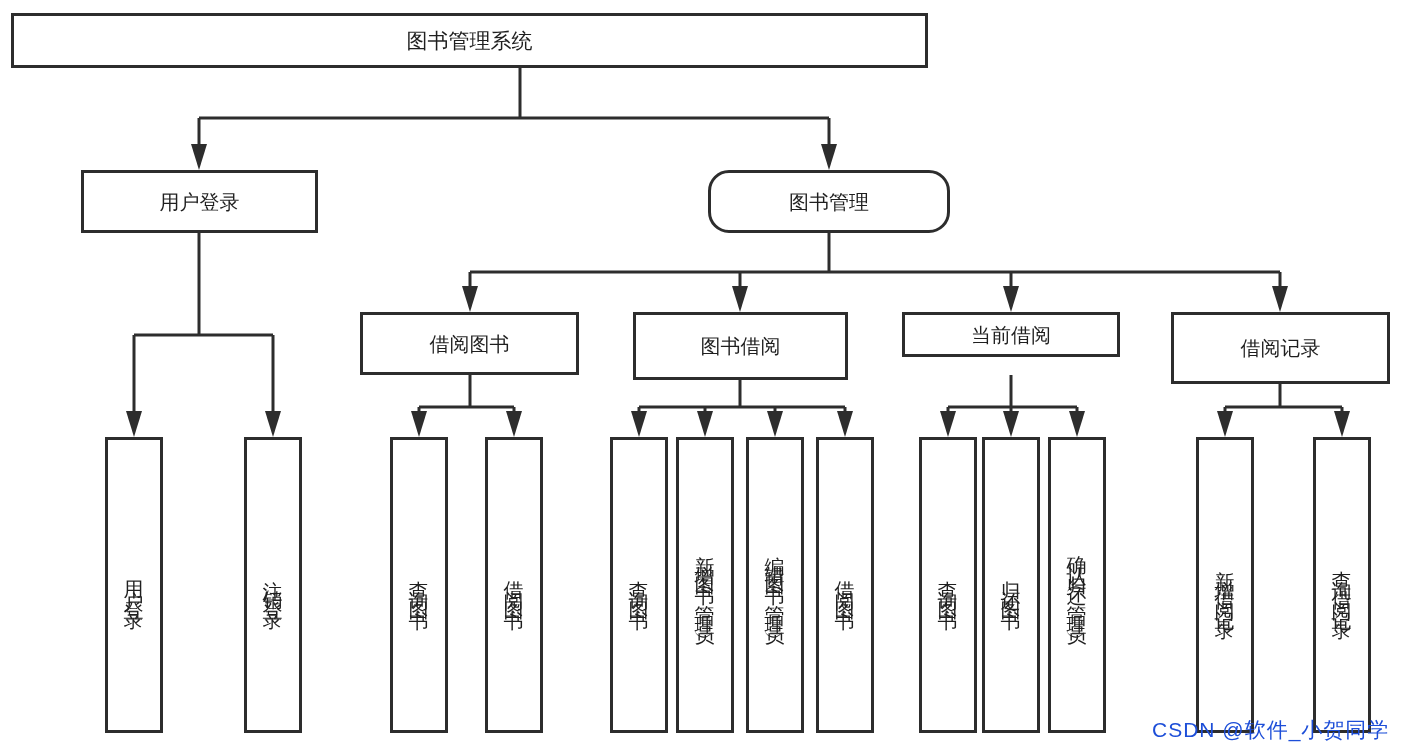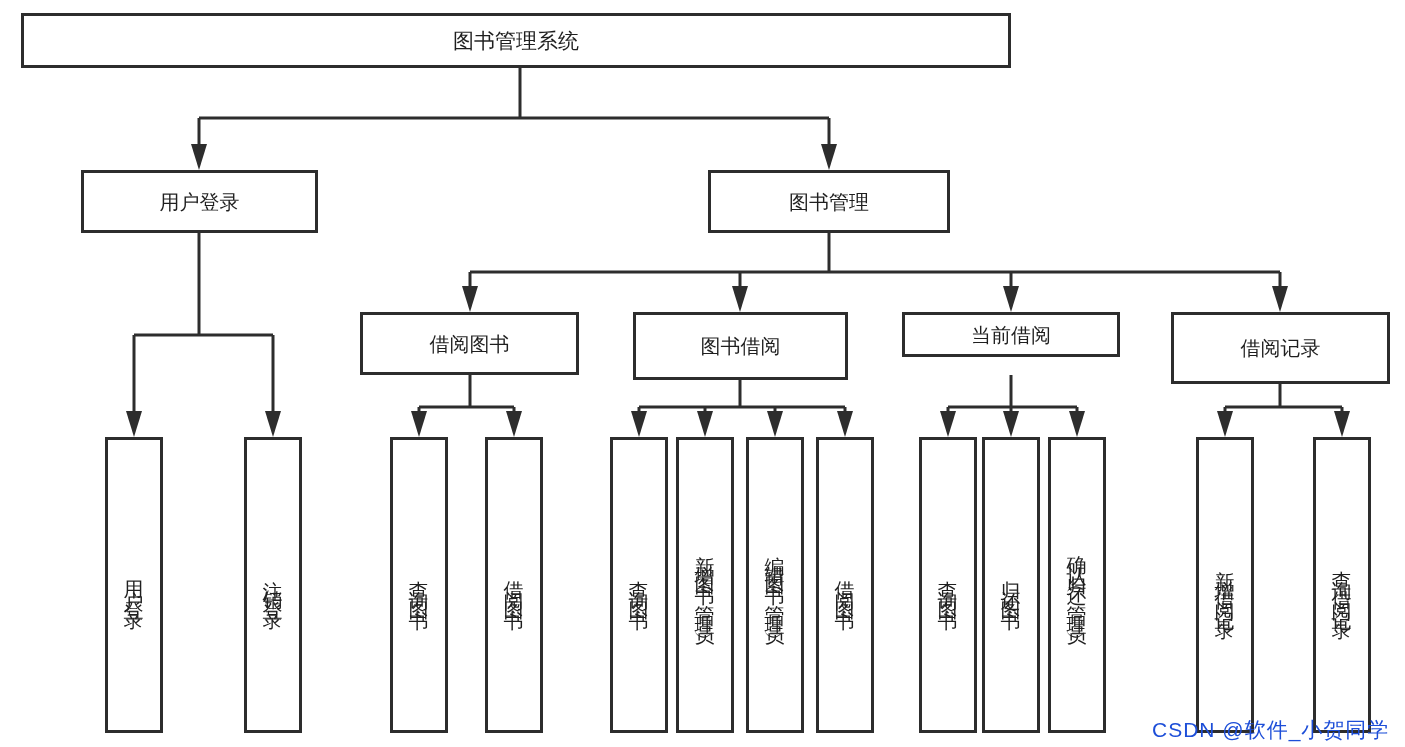--- a/index.html
+++ b/index.html
@@ -92,28 +92,28 @@
       <polygon points="775,437 767,411 783,411"></polygon>
       <polygon points="845,437 837,411 853,411"></polygon>
       <polygon points="948,437 940,411 956,411"></polygon>
       <polygon points="1011,437 1003,411 1019,411"></polygon>
       <polygon points="1077,437 1069,411 1085,411"></polygon>
       <polygon points="1225,437 1217,411 1233,411"></polygon>
       <polygon points="1342,437 1334,411 1350,411"></polygon>
     </g>
   </svg>
 
-  <div class="node root" style="left:21px; top:13px; width:990px; height:55px;">
+  <div class="node root" style="left:11px; top:13px; width:917px; height:55px;">
     <span>图书管理系统</span>
   </div>
 
   <div class="node" style="left:81px; top:170px; width:237px; height:63px;">
     <span>用户登录</span>
   </div>
-  <div class="node" style="left:708px; top:170px; width:242px; height:63px;">
+  <div class="node" style="left:708px; top:170px; width:242px; height:63px;border-radius:21px;">
     <span>图书管理</span>
   </div>
 
   <div class="node" style="left:360px; top:312px; width:219px; height:63px;">
     <span>借阅图书</span>
   </div>
   <div class="node" style="left:633px; top:312px; width:215px; height:68px;">
     <span>图书借阅</span>
   </div>
   <div class="node" style="left:902px; top:312px; width:218px; height:45px;">

